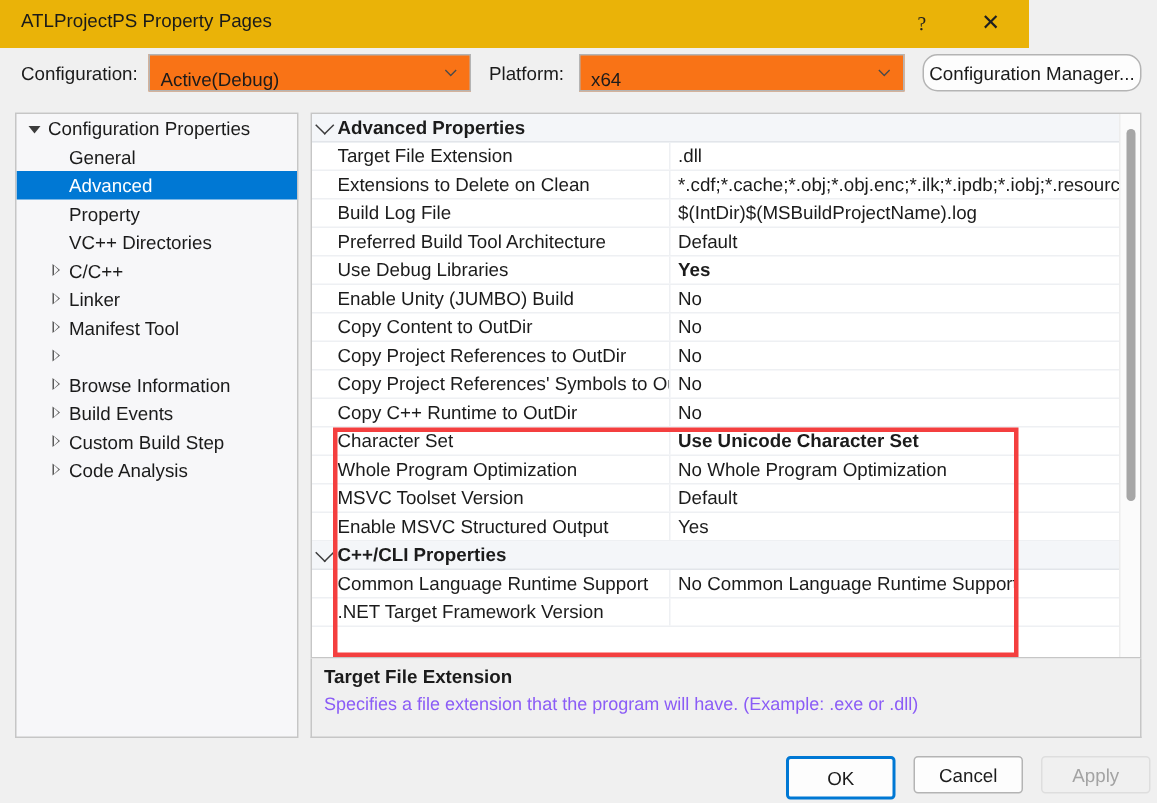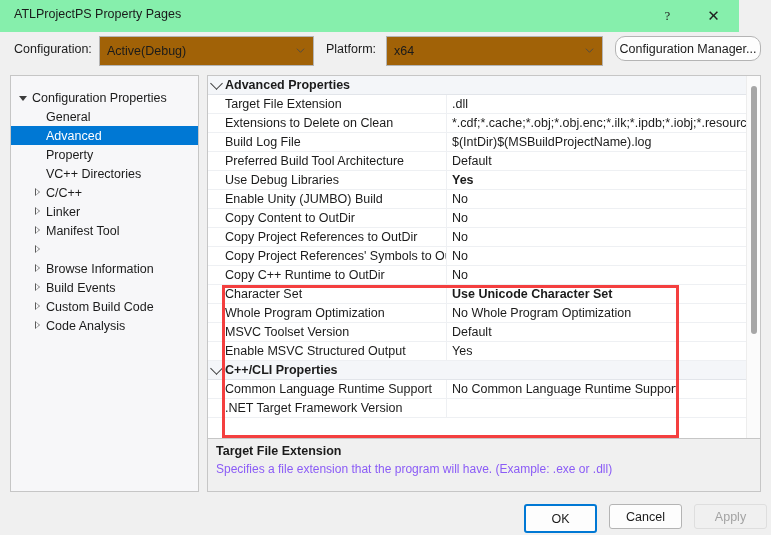--- a/index.html
+++ b/index.html
@@ -13,22 +13,22 @@
   .dialog {
     position: relative;
     width: 771px; height: 535px;
     background: #f0f0f0;
     box-sizing: border-box;
   }
 
   
   .titlebar {
     position: absolute; left: 0; top: 0;
-    width: 739px; height: 32px;
-    background: #86efac;
+    width: 686px; height: 32px;
+    background: #eab308;
   }
   .titlebar-text {
     position: absolute; left: 14px; top: 7px;
     font-size: 12.5px; color: #1a1a1a;
     white-space: nowrap;
   }
   .tb-btn {
     position: absolute; top: 0; width: 43px; height: 31px;
     display: flex; align-items: center; justify-content: center;
     cursor: default;
@@ -41,25 +41,25 @@
   
   .config-row { position: absolute; left: 0; top: 36px; width: 771px; height: 30px; }
   .lbl {
     position: absolute; font-size: 12.5px; color: #1b1b1b; top: 6px;
     white-space: nowrap;
   }
   .lbl-config { left: 14px; }
   .lbl-platform { left: 326px; text-align: right; }
 
   .combo {
-    position: absolute; top: 0px; height: 30px;
-    background: #a16207;
+    position: absolute; top: 0px; height: 25px;
+    background: #f97316;
     border: 1px solid #b4b4b4;
     box-sizing: border-box;
-    display: flex; align-items: center;
+    display: flex; align-items: flex-end;
   }
   .combo-text {
     font-size: 12.5px; color: #1b1b1b;
     margin-left: 7px; white-space: nowrap; overflow: hidden;
   }
   .combo-arrow {
     position: absolute; right: 8px; top: 50%;
     width: 9px; height: 9px; margin-top: -5px;
   }
   .combo-config { left: 99px; width: 215px; }
@@ -273,21 +273,21 @@
       <span class="combo-text">x64</span>
       <svg class="combo-arrow" viewBox="0 0 10 10">
         <path d="M1 3 L5 7 L9 3" fill="none" stroke="#4a4a4a" stroke-width="1"></path>
       </svg>
     </div>
 
     <div class="btn btn-cfgmgr">Configuration Manager...</div>
   </div>
 
   <div class="tree-panel" id="tree-panel">
-      <div class="tree-item" style="padding-left: 4px; margin-top: 12px;">
+      <div class="tree-item" style="padding-left: 4px;">
         <span class="tree-exp">
           <span class="tri-open"></span>
         </span>
         <span class="tree-label">Configuration Properties</span>
       </div>
       <div class="tree-item" style="padding-left: 18px;">
         <span class="tree-exp"></span>
         <span class="tree-label">General</span>
       </div>
       <div class="tree-item selected" style="padding-left: 18px;">
@@ -334,21 +334,21 @@
       <div class="tree-item" style="padding-left: 18px;">
         <span class="tree-exp">
           <span class="tri-closed"></span>
         </span>
         <span class="tree-label">Build Events</span>
       </div>
       <div class="tree-item" style="padding-left: 18px;">
         <span class="tree-exp">
           <span class="tri-closed"></span>
         </span>
-        <span class="tree-label">Custom Build Code</span>
+        <span class="tree-label">Custom Build Step</span>
       </div>
       <div class="tree-item" style="padding-left: 18px;">
         <span class="tree-exp">
           <span class="tri-closed"></span>
         </span>
         <span class="tree-label">Code Analysis</span>
       </div>
     </div>
 
   <div class="grid-panel">

